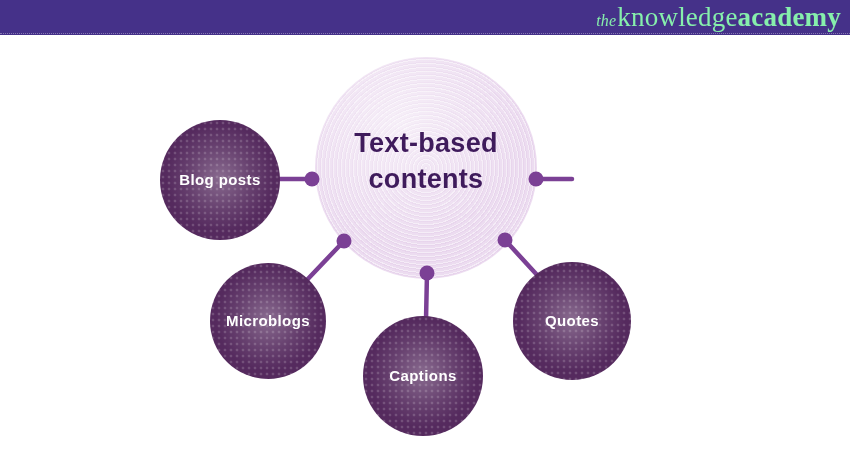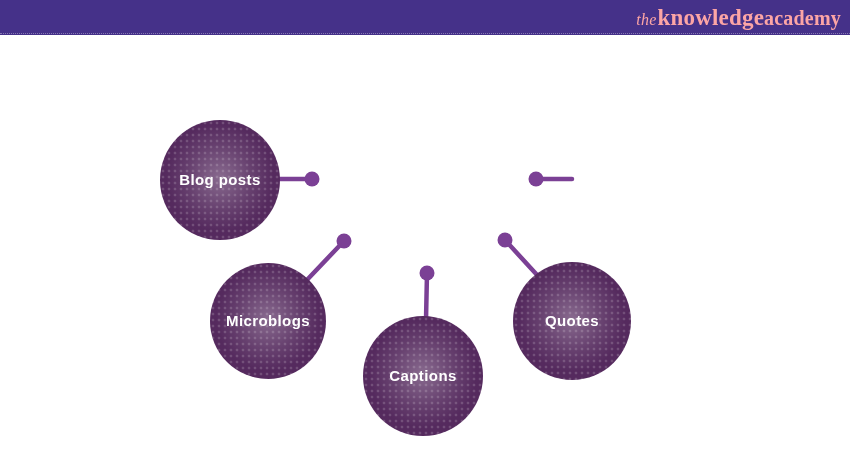--- a/index.html
+++ b/index.html
@@ -20,29 +20,29 @@
     display: flex; align-items: center; justify-content: flex-end;
     box-sizing: border-box;
     padding-right: 9px;
   }
   .header::after {
     content: "";
     position: absolute; left: 0; bottom: 1px; width: 100%; height: 0;
     border-bottom: 1px dotted rgba(255,255,255,0.35);
   }
   .logo {
-    color: #fca5a5;
+    color: #86efac;
     font-family: "Liberation Serif", "DejaVu Serif", serif;
     display: flex; align-items: baseline;
     line-height: 1;
     letter-spacing: 0.2px;
   }
   .logo .logo-the   { font-style: italic; font-size: 16px; font-weight: 400; margin-right: 1px; }
-  .logo .logo-know  { font-size: 23px; font-weight: 700; }
-  .logo .logo-acad  { font-size: 20px; font-weight: 700; }
+  .logo .logo-know  { font-size: 27px; font-weight: 400; }
+  .logo .logo-acad  { font-size: 27px; font-weight: 700; }
 
   
   .center-circle {
     position: absolute; left: 315px; top: 57px;
     width: 222px; height: 222px;
     border-radius: 50%;
     background-color: #ecdcf0;
     background-image:
       radial-gradient(circle at 38% 30%, rgba(255,255,255,0.55), rgba(255,255,255,0) 60%),
       repeating-radial-gradient(circle at 50% 50%, rgba(255,255,255,0.45) 0 1px, rgba(224,198,230,0.35) 1px 2px, rgba(255,255,255,0) 2px 4px);
@@ -101,20 +101,23 @@
 <div class="stage">
 
   <div class="header">
     <div class="logo">
       <span class="logo-the">the</span>
       <span class="logo-know">knowledge</span>
       <span class="logo-acad">academy</span>
     </div>
   </div>
 
+  <div class="center-circle">
+    <div class="center-label">Text-based contents</div>
+  </div>
 
   <svg class="connectors" viewBox="0 0 850 450" xmlns="http://www.w3.org/2000/svg">
     <g stroke="#7b4095" stroke-width="4.5" stroke-linecap="round">
       <line x1="276" y1="179" x2="312" y2="179"></line>
       <line x1="572" y1="179" x2="536" y2="179"></line>
       <line x1="344" y1="241" x2="305" y2="282"></line>
       <line x1="427" y1="273" x2="426" y2="320"></line>
       <line x1="505" y1="240" x2="538" y2="276"></line>
     </g>
     <g fill="#7b4095" stroke="none">

